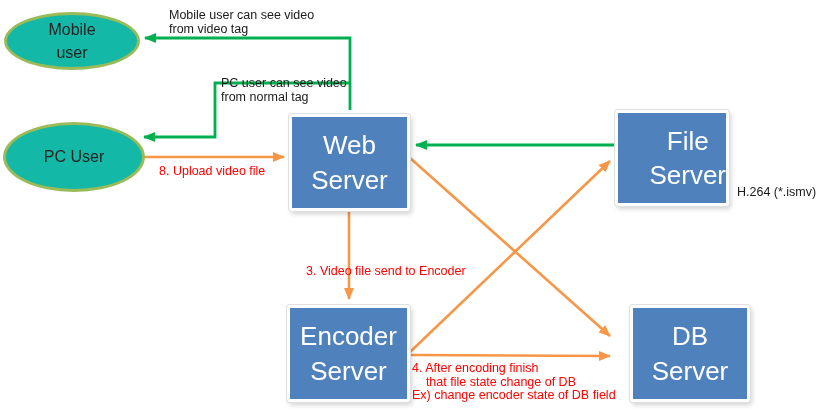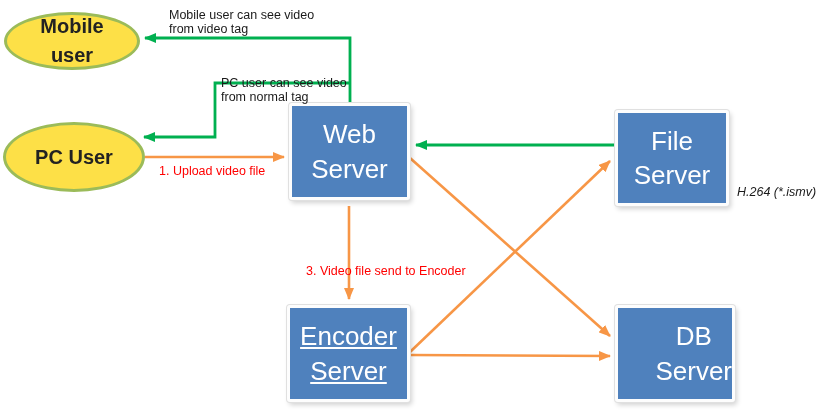--- a/index.html
+++ b/index.html
@@ -25,54 +25,53 @@
     background:var(--box-blue);
     color:#ffffff;
     display:flex;align-items:center;justify-content:center;
     text-align:center;
     white-space:pre-line;
     font-size:26px;line-height:1.32;
     border:3px solid #fdfdfd;
     border-radius:3px;
     box-shadow:0 0 0 1px #e0e0e0, 2px 3px 5px rgba(0,0,0,0.18);
   }
-  .server-web{left:289px;top:103px;width:121px;height:97px;}
-  .server-file{left:615px;top:110px;width:114px;height:96px;}
-  .server-encoder{left:287px;top:305px;width:123px;height:97px;text-decoration:underline;}
-  .server-db{left:615px;top:305px;width:120px;height:97px;justify-content:flex-end;}
+  .server-web{left:289px;top:114px;width:121px;height:97px;}
+  .server-file{left:615px;top:110px;width:114px;height:96px;justify-content:flex-end;}
+  .server-encoder{left:287px;top:305px;width:123px;height:97px;}
+  .server-db{left:630px;top:305px;width:120px;height:97px;}
   .actor{
     position:absolute;
     box-sizing:border-box;
-    background:#fde047;
+    background:#14b8a6;
     border:3px solid var(--ellipse-green);
     border-radius:50%;
     display:flex;align-items:center;justify-content:center;
     text-align:center;
     white-space:pre-line;
-    font-size:20px;line-height:1.45;
+    font-size:16px;line-height:1.45;
     color:#222222;
-    font-weight:bold;
   }
   .actor-mobile{left:4px;top:12px;width:136px;height:58px;}
   .actor-pc{left:3px;top:122px;width:142px;height:70px;}
   .note{
     position:absolute;
     white-space:pre;
     font-size:12.5px;line-height:14px;
     color:var(--label-black);
   }
   .step{
     position:absolute;
     white-space:pre;
     font-size:12.5px;line-height:13.5px;
     color:var(--label-red);
   }
   .note-mobile-tag{left:169px;top:8px;}
   .note-pc-tag{left:221px;top:44px;margin-top:32px;}
-  .note-h264{left:737px;top:185px;font-style:italic;}
+  .note-h264{left:737px;top:185px;}
   .step-1{left:159px;top:165px;}
   .step-2{left:417px;top:189px;}
   .step-3{left:258px;top:265px;margin-left:48px;}
   .step-4{left:412px;top:362px;}
   .step-5{left:523px;top:212px;}
 </style>
 </head>
 <body>
 
 <div id="canvas">
@@ -122,16 +121,19 @@
     <span>DB
 Server</span>
   </div>
 
   <div class="note note-mobile-tag">Mobile user can see video
 from video tag</div>
   <div class="note note-pc-tag">PC user can see video
 from normal tag</div>
   <div class="note note-h264">H.264 (*.ismv)</div>
 
-  <div class="step step-1">1. Upload video file</div>
+  <div class="step step-1">8. Upload video file</div>
   <div class="step step-3">3. Video file send to Encoder</div>
+  <div class="step step-4">4. After encoding finish
+    that file state change of DB
+Ex) change encoder state of DB field</div>
 
 </div>
 
 </body></html>

